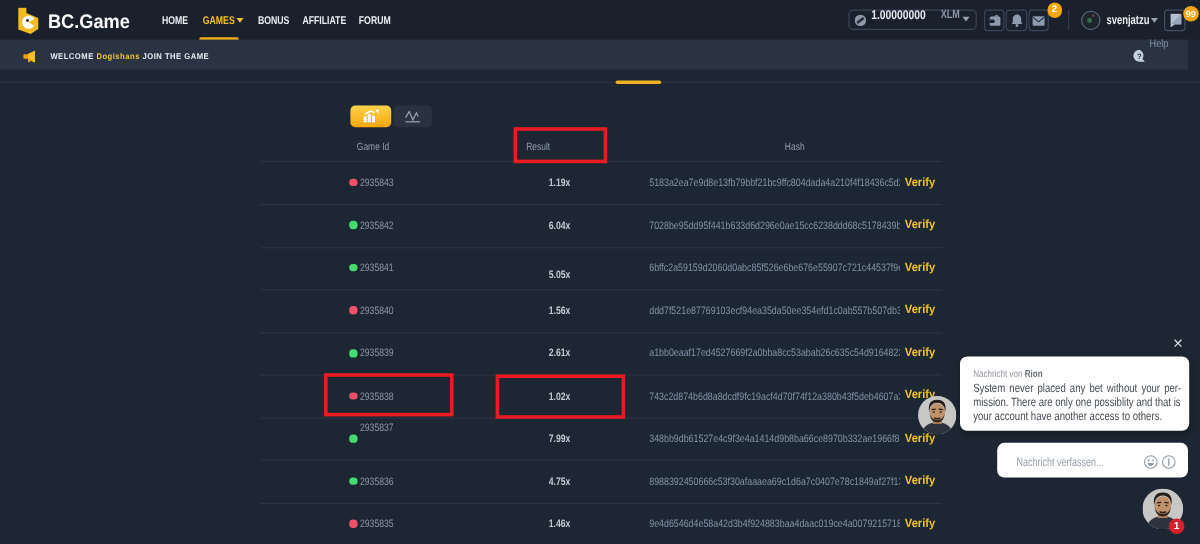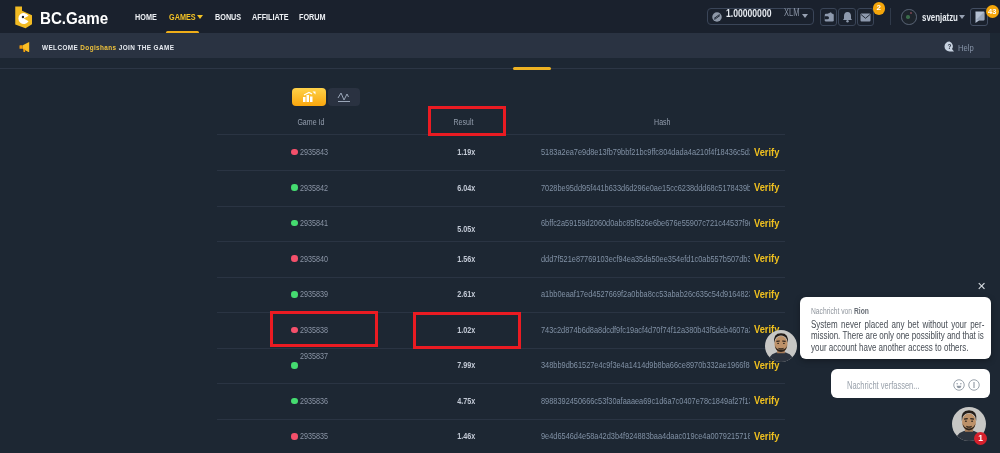--- a/index.html
+++ b/index.html
@@ -15,33 +15,33 @@
 .menu { position:absolute; top:0; height:33px; line-height:34px; font-size:9.3px; font-weight:bold; color:#edf0f4; }
 .menu .cx { transform:scaleX(0.78); }
 .menu.active { color:#f3c225; }
 #games-underline { position:absolute; left:166px; top:31px; width:33px; height:3px; background:#f0ae18; border-radius:2px; }
 .caret { display:inline-block; width:0; height:0; border-left:3.5px solid transparent; border-right:3.5px solid transparent; border-top:4px solid #97a1b2; }
 .caret.y { border-top-color:#f3c225; }
 
 #balance { position:absolute; left:707px; top:8px; width:107px; height:17px; border:1px solid #3a4558; border-radius:4px; }
 #bal-num { position:absolute; left:726px; top:7px; font-size:10.5px; font-weight:bold; color:#e6eaf0; }
 #bal-num .cx { transform:scaleX(0.82); }
-#bal-cur { position:absolute; left:784px; top:7px; font-size:10px; font-weight:normal; color:#8b95a6; }
+#bal-cur { position:absolute; left:784px; top:7px; font-size:10px; font-weight:bold; color:#8b95a6; }
 #bal-cur .cx { transform:scaleX(0.75); }
 .icon-btn { position:absolute; top:8px; width:17.5px; height:17.5px; border:1px solid #3a4558; border-radius:3px; }
 .badge { position:absolute; background:#f5a60a; border-radius:50%; color:#fff; font-weight:bold; text-align:center; }
 #user-name { position:absolute; left:922px; top:11px; font-size:10.5px; font-weight:bold; color:#e9edf2; }
 #user-name .cx { transform:scaleX(0.75); }
 
 
 #announce { position:absolute; left:0; top:33px; width:990px; height:25px; background:#2a3342; }
 #announce-text { position:absolute; left:41.5px; top:43.5px; font-size:7px; font-weight:bold; color:#e8ecf2; letter-spacing:0.45px; }
 #announce-text .cx { transform:scaleX(0.91); }
 #announce-text .y { color:#f0c33c; }
-#help-text { position:absolute; left:958px; top:43px; font-size:9px; color:#8794a8;text-align:right; }
+#help-text { position:absolute; left:958px; top:31px; font-size:9px; color:#8794a8;text-align:right; }
 #help-text .cx { transform:scaleX(0.85); }
 
 
 #tab-ind { position:absolute; left:512.5px; top:66.5px; width:38.5px; height:3px; background:#eeb223; border-radius:2px; }
 #tab-line { position:absolute; left:0; top:67.5px; width:1000px; height:1px; background:#2c3645; }
 #btn-orange { position:absolute; left:292px; top:88px; width:34px; height:17.5px; border-radius:4px; background:linear-gradient(180deg,#ffd24a,#f9a60d); }
 #btn-dark { position:absolute; left:328px; top:88px; width:32px; height:17.5px; border-radius:4px; background:#2a3241; }
 
 .th { position:absolute; top:117px; font-size:8.8px; color:#949eae; text-align:center; }
 .th .cx { transform:scaleX(0.8); transform-origin:50% 50%; }
@@ -123,21 +123,21 @@
 <div class="abs" style="left:906px;top:15px;width:3.5px;height:3.5px;border-radius:50%;background:#3a6b4a;"></div>
 <div class="abs" style="left:910px;top:12px;width:2px;height:2px;border-radius:50%;background:#7a4550;"></div>
 <div id="user-name"><span class="cx">svenjatzu</span></div>
 <span class="caret abs" style="left:959px;top:15px;"></span>
 
 <div class="icon-btn" style="left:970px;top:8px;border-color:#434e62;"></div>
 <svg class="abs" style="left:973.5px;top:10.5px;" width="11" height="12" viewBox="0 0 22 24">
   <path d="M3 1 L19 1 A2 2 0 0 1 21 3 L21 17 A2 2 0 0 1 19 19 L10 19 L3 24 L3 3 A2 2 0 0 1 3 1 Z" fill="#b3bfd1"></path>
   <path d="M20 2 L4 18 L20 18 Z" fill="#98a5ba"></path>
 </svg>
-<div class="badge" style="left:985.5px;top:4.5px;width:13.5px;height:13.5px;line-height:13.5px;font-size:7.5px;">43</div>
+<div class="badge" style="left:985.5px;top:4.5px;width:13.5px;height:13.5px;line-height:13.5px;font-size:7.5px;">99</div>
 
 <div id="announce"></div>
 <svg class="abs" style="left:18.5px;top:41.5px;" width="11.5" height="10.5" viewBox="0 0 28 26">
   <path d="M9 8 L25 0 L25 26 L9 17 Z" fill="#fbbf24"></path>
   <rect x="1" y="8" width="8" height="9" rx="1" fill="#f59e0b"></rect>
   <path d="M10 17 L15 17 L15 25 L11 25 Z" fill="#f59e0b"></path>
 </svg>
 <div id="announce-text"><span class="cx">WELCOME <span class="y">Dogishans</span> JOIN THE GAME</span></div>
 <svg class="abs" style="left:944px;top:41px;" width="11" height="11" viewBox="0 0 22 22">
   <path d="M11 1 A10 10 0 1 0 11 21 L20 21 L16 16 A10 10 0 0 0 11 1 Z" fill="#c7d2e0"></path>
@@ -155,21 +155,21 @@
   <path d="M4 8 L14 3 L20 6" stroke="#fff" stroke-width="2.5" fill="none"></path>
   <path d="M21 1 L27 1 L27 7 Z" fill="#fff"></path>
 </svg>
 <div id="btn-dark"></div>
 <svg class="abs" style="left:337px;top:91px;" width="14" height="12" viewBox="0 0 28 24">
   <path d="M2 14 L8 4 L14 18 L20 6 L23 12" stroke="#9aa6b8" stroke-width="2" fill="none"></path>
   <rect x="2" y="20" width="24" height="2" fill="#9aa6b8"></rect>
 </svg>
 
 <div class="th" style="left:290px;width:42px;"><span class="cx">Game Id</span></div>
-<div class="th" style="left:442px;width:42px;"><span class="cx">Result</span></div>
+<div class="th" style="left:427px;width:42px;"><span class="cx">Result</span></div>
 <div class="th" style="left:649px;width:26px;"><span class="cx">Hash</span></div>
 
 <div id="rows">
 <div class="rowline" style="top:134.4px"></div>
 <div class="dot r" style="left:291px;top:148.8px"></div>
 <div class="gid" style="top:147.0px"><span class="cx">2935843</span></div>
 <div class="res" style="top:147.0px"><span class="cx">1.19x</span></div>
 <div class="hash" style="top:147.0px"><span class="cx">5183a2ea7e9d8e13fb79bbf21bc9ffc804dada4a210f4f18436c5d2ab77e19</span></div>
 <div class="verify" style="top:146.5px"><span class="cx">Verify</span></div>
 <div class="rowline" style="top:170.0px"></div>

